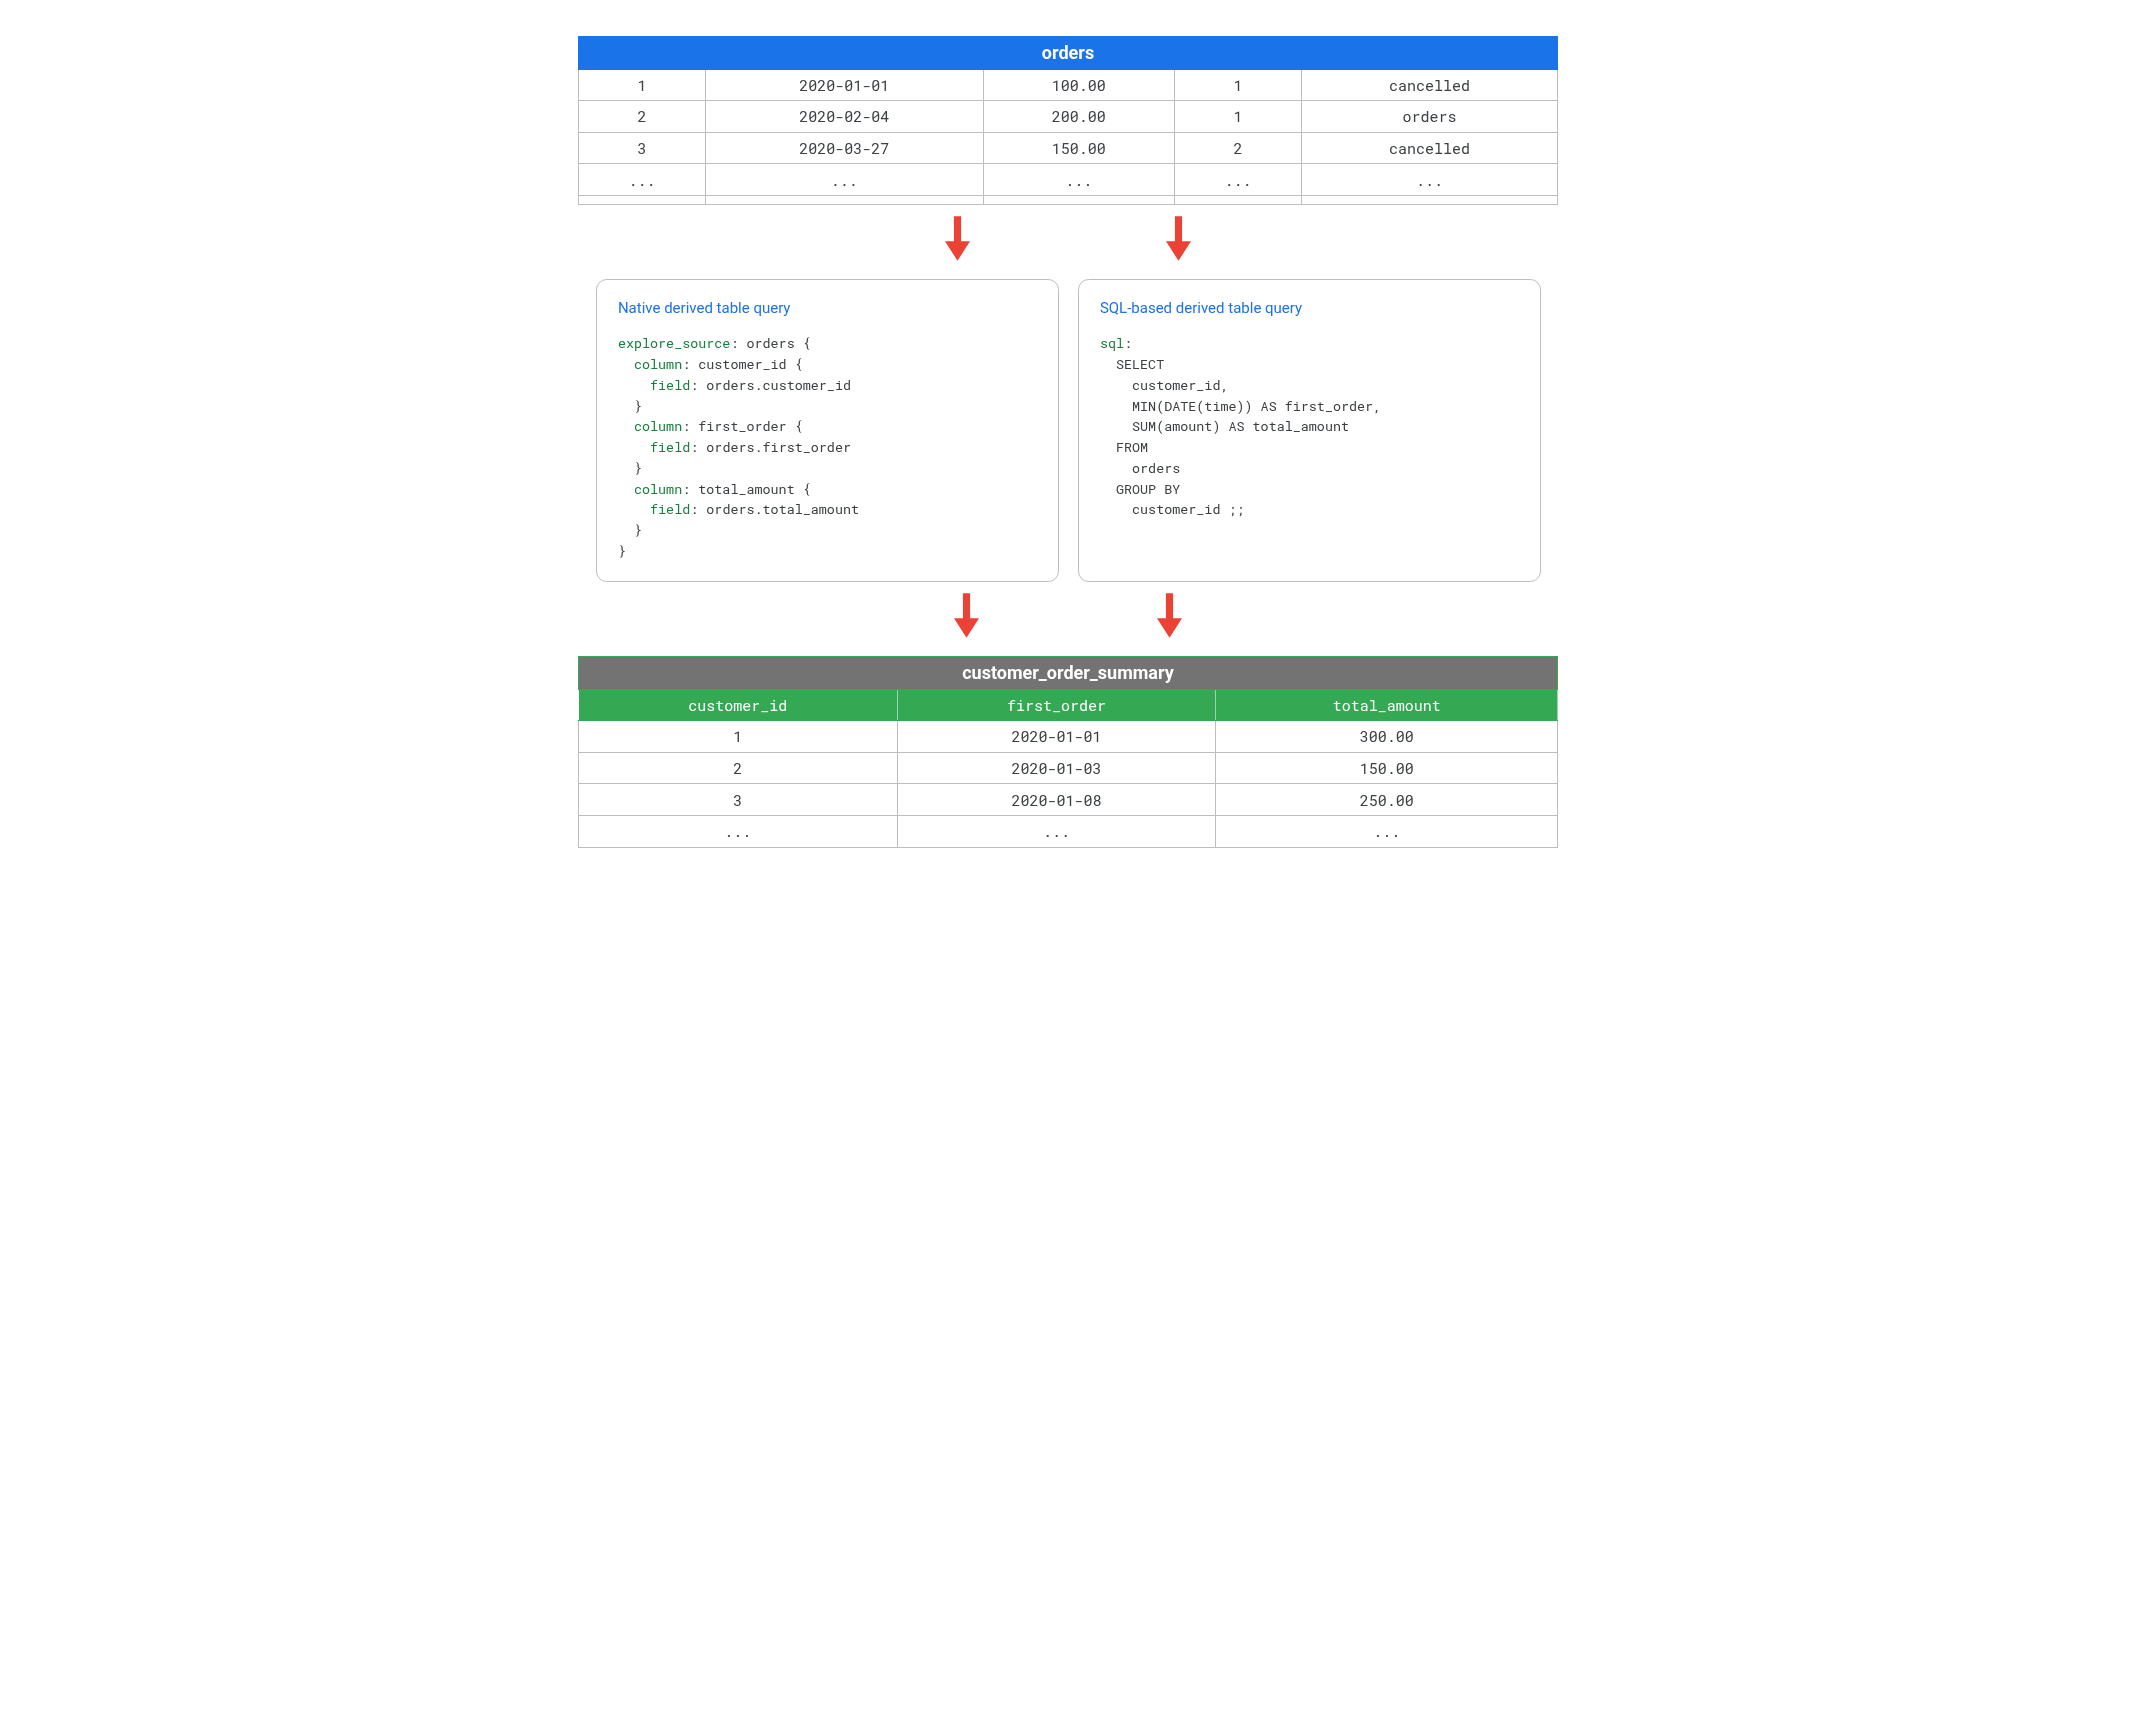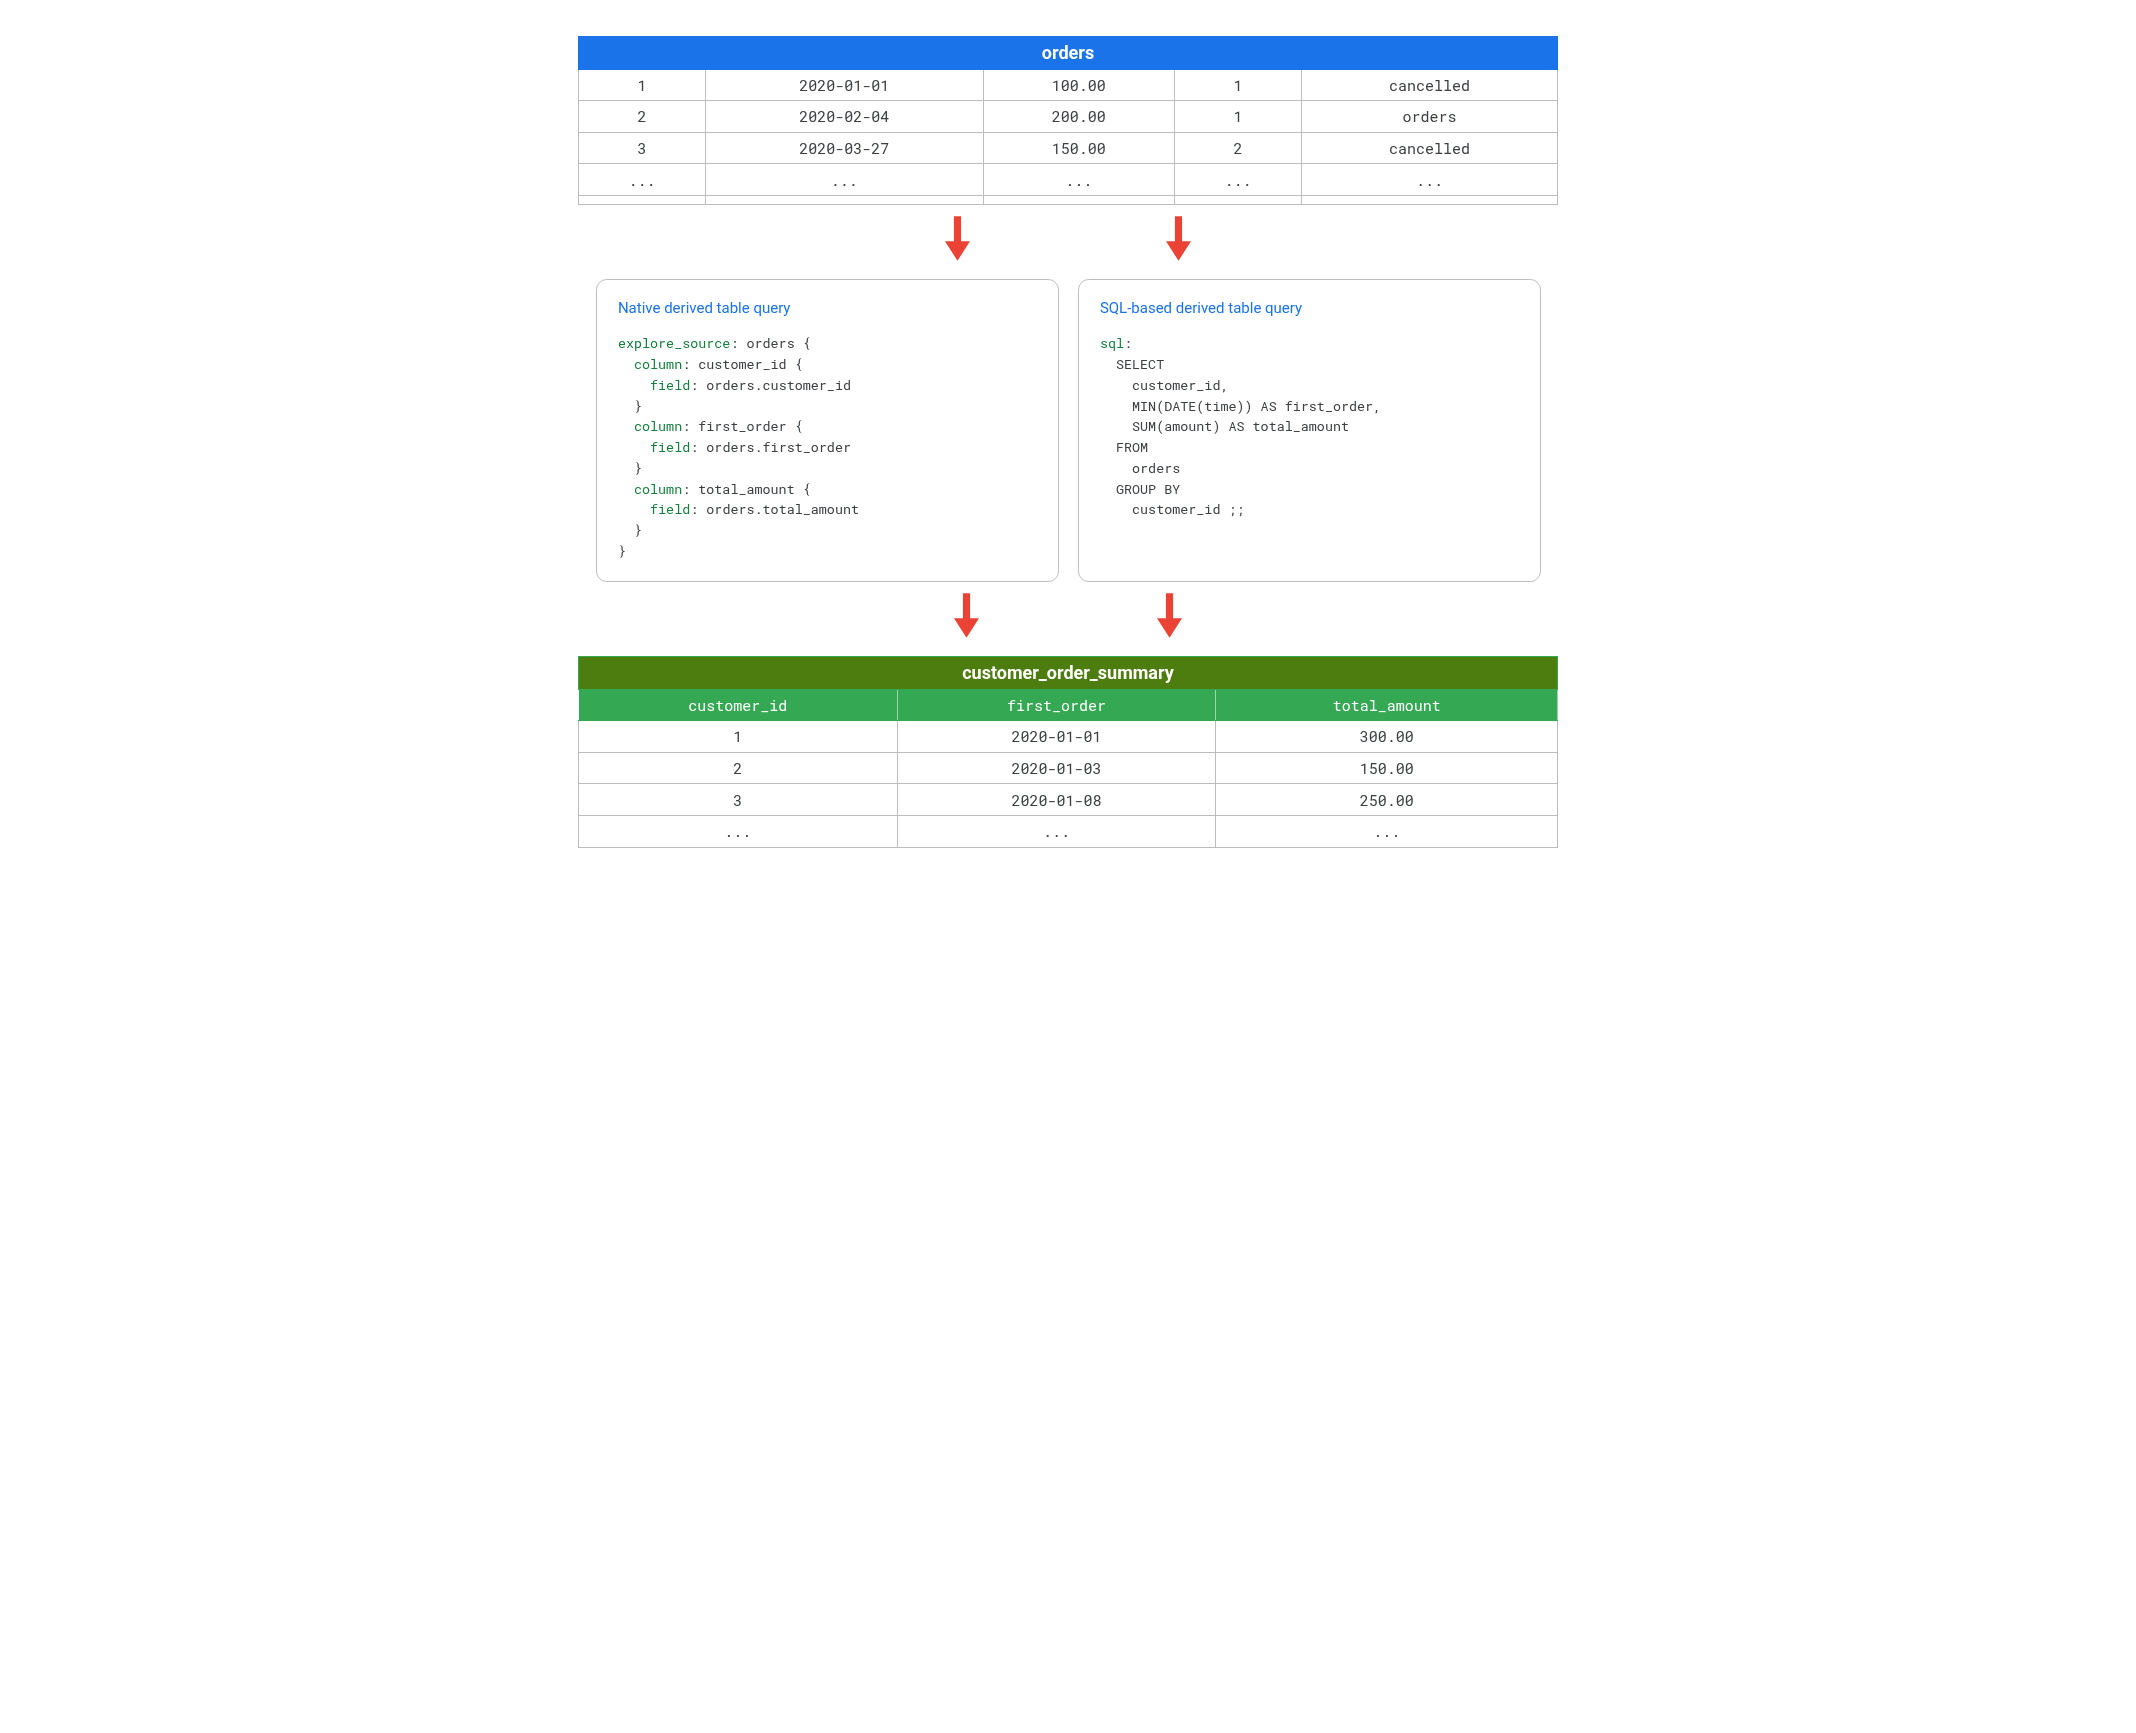--- a/index.html
+++ b/index.html
@@ -39,21 +39,21 @@
   }
   .db-table .header-row th {
     background: #1a73e8;
     color: #fff;
     font-weight: 400;
     border-top: 0.9px solid rgba(255,255,255,0.5);
     border-left: 0.9px solid rgba(255,255,255,0.5);
     border-right: 0.9px solid rgba(255,255,255,0.5);
     border-bottom: 0.9px solid #1a73e8;
   }
-  .db-table.green .title-row th { background: #4d7c0f; border-color: #34a853; margin-left: 44px; }
+  .db-table.green .title-row th { background: #737373; border-color: #34a853; margin-left: 44px; }
   .db-table.green .header-row th {
     background: #34a853;
     border-top: 0.9px solid rgba(255,255,255,0.5);
     border-left: 0.9px solid rgba(255,255,255,0.5);
     border-right: 0.9px solid rgba(255,255,255,0.5);
     border-bottom: 0.9px solid #34a853;
   }
   .arrow-row {
     display: flex;
     justify-content: center;

